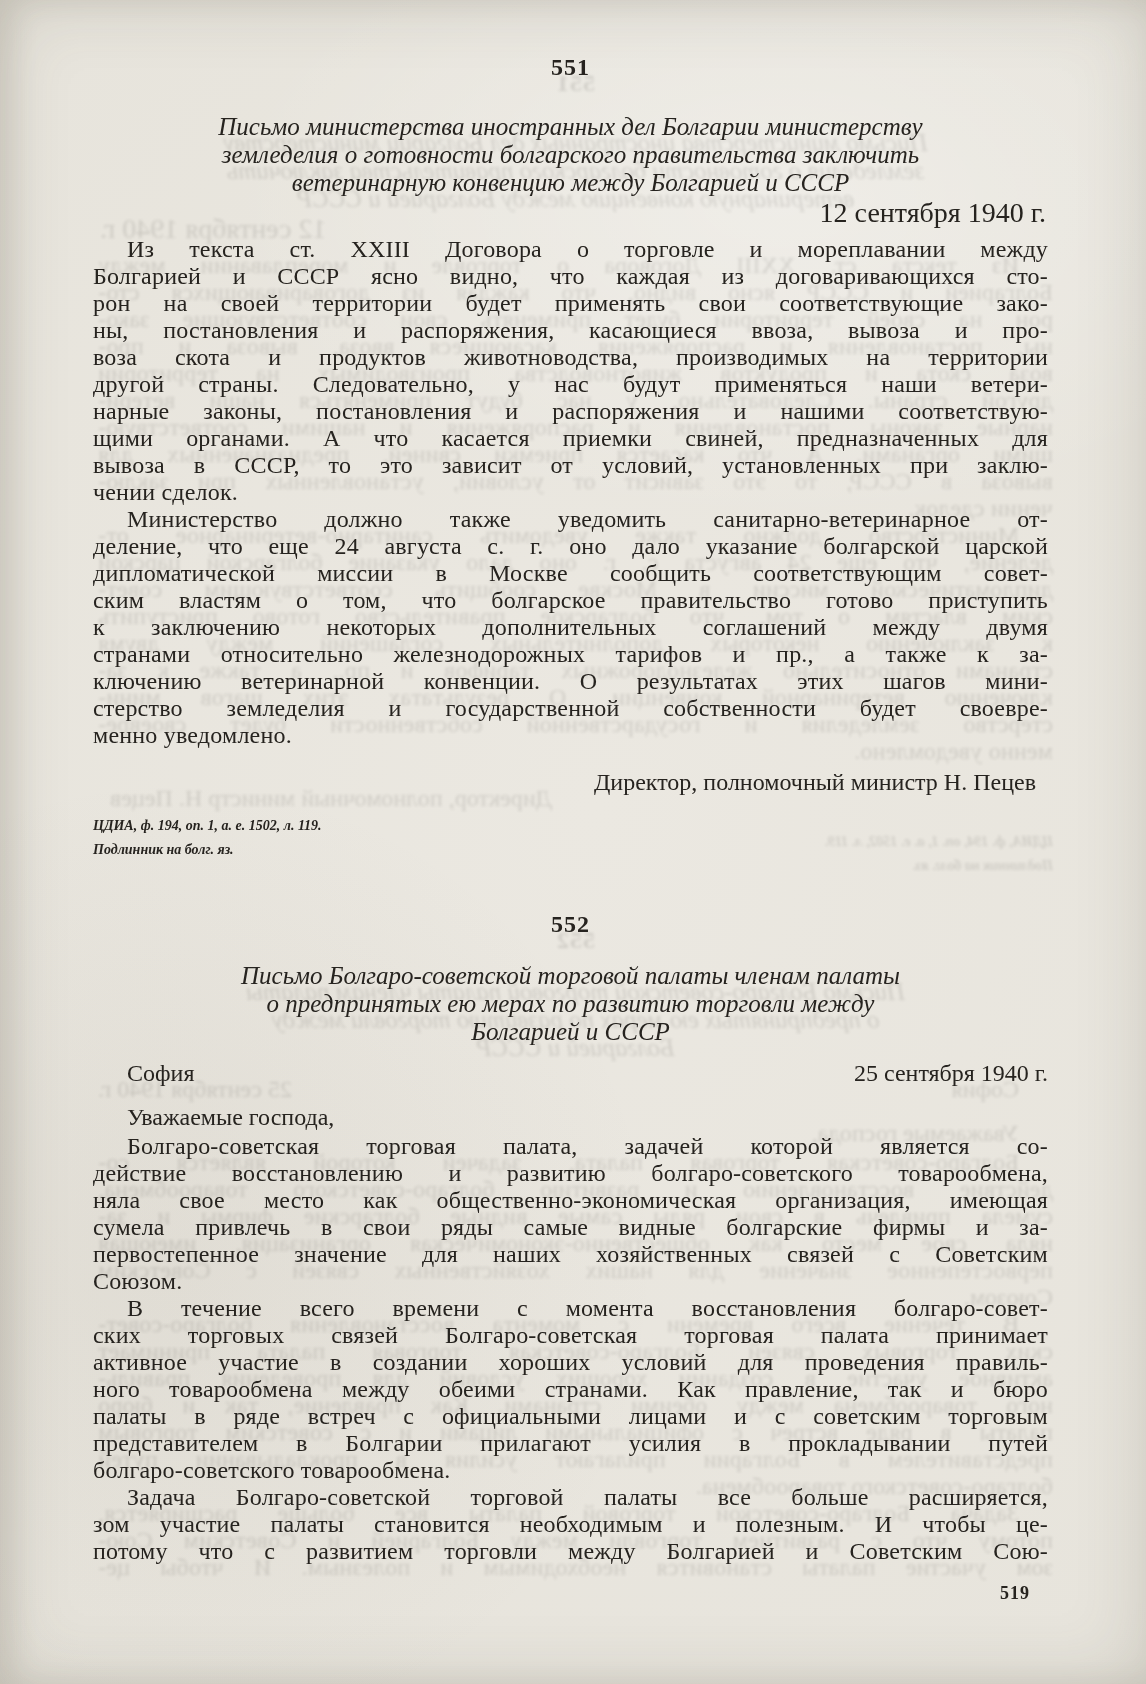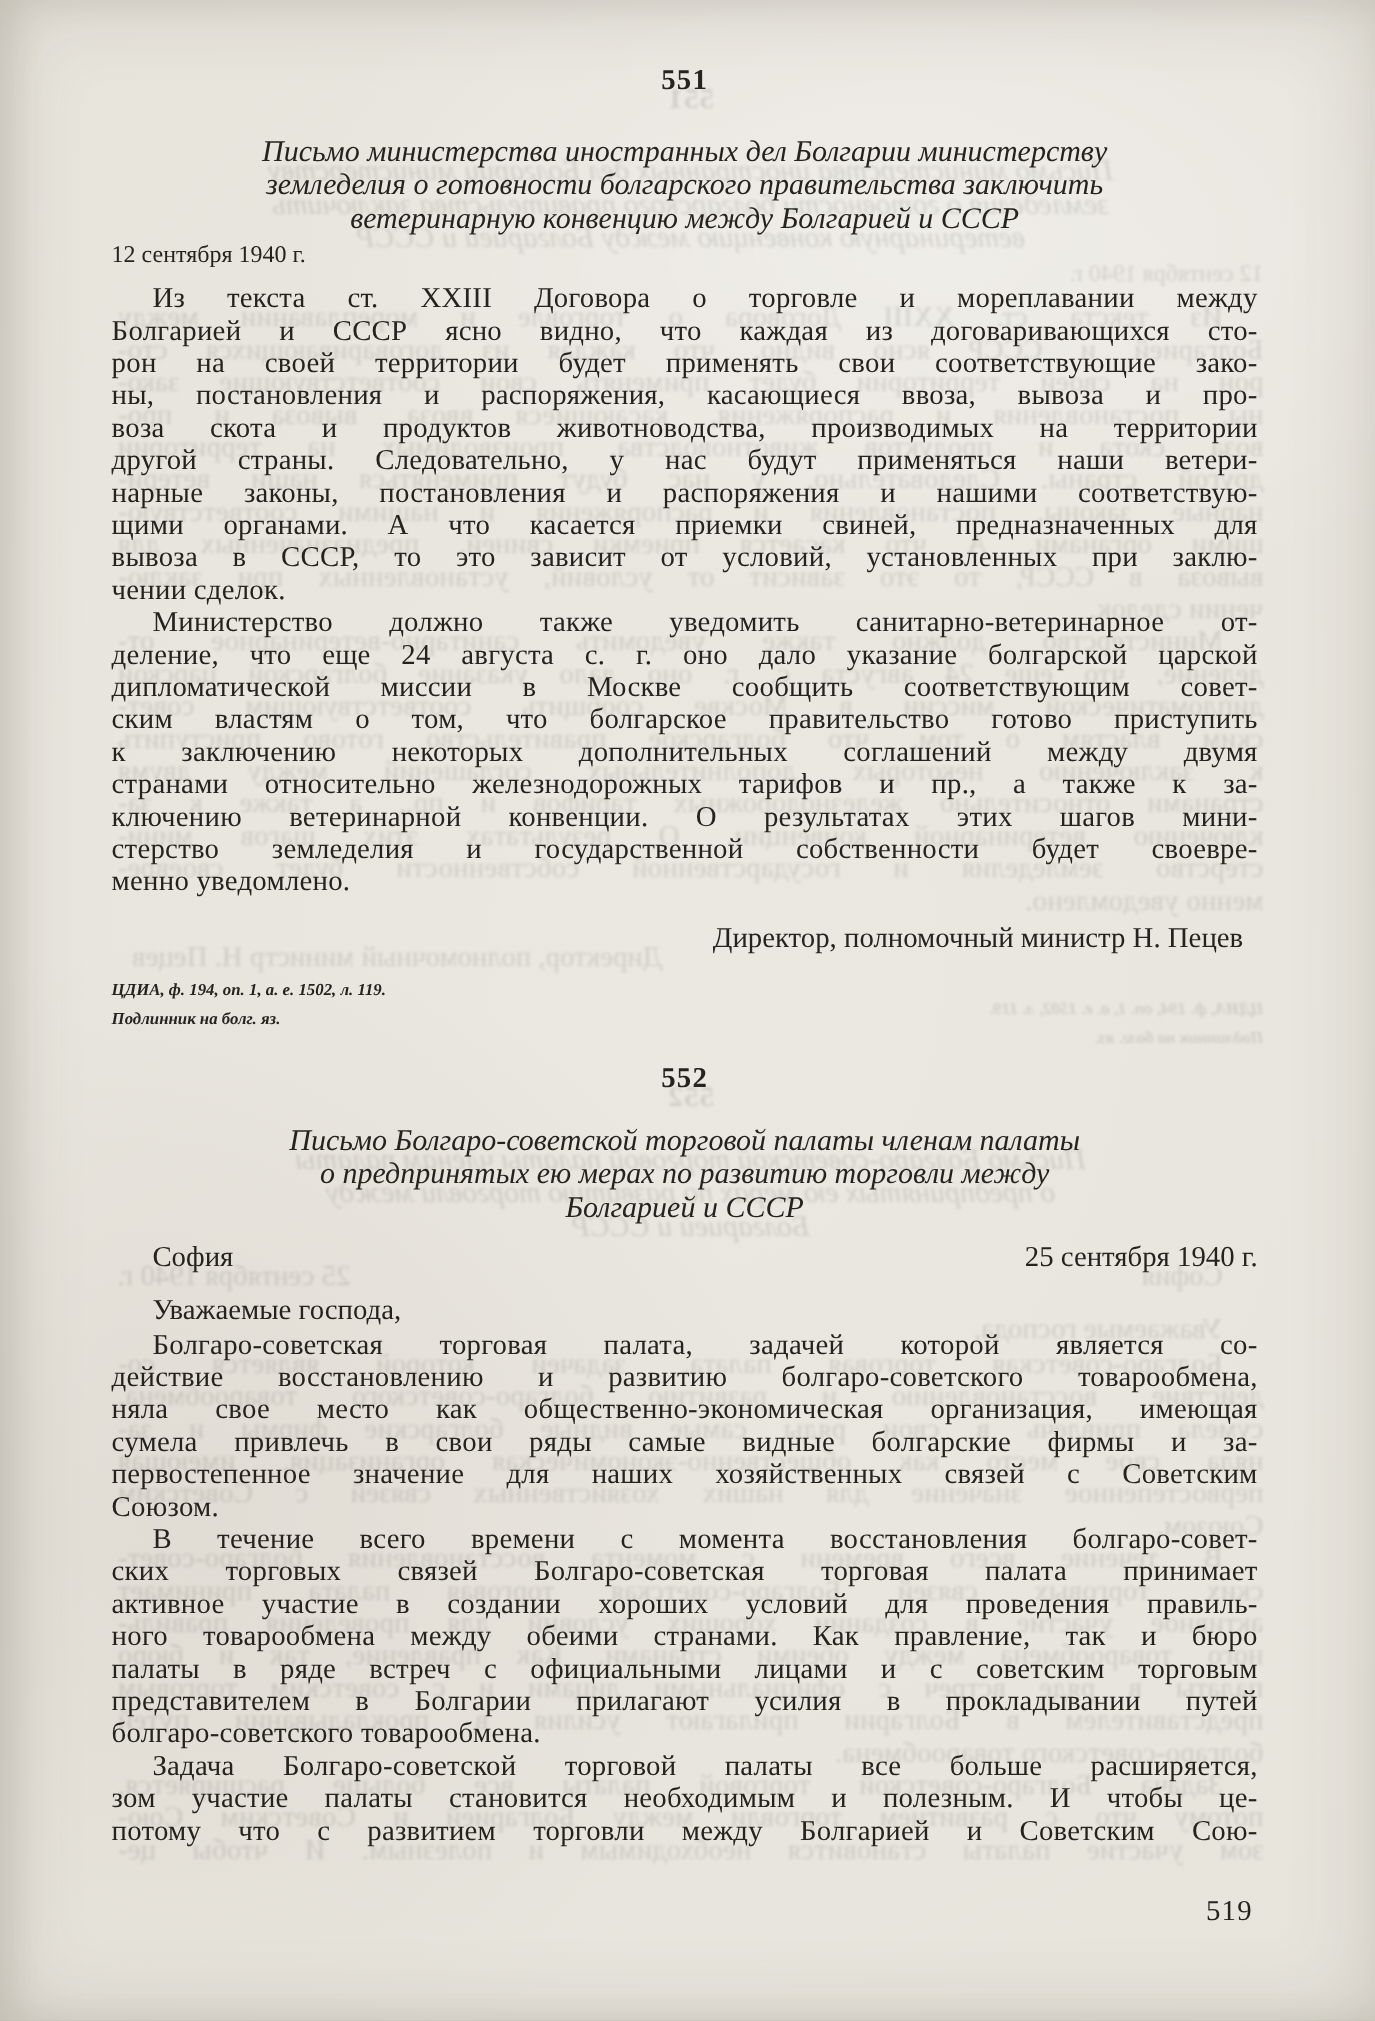--- a/index.html
+++ b/index.html
@@ -24,43 +24,43 @@
     pointer-events:none;
     opacity:.135;
     filter:blur(1.4px);
     transform:scaleX(-1) translateY(16px);
   }
   .content{position:absolute;left:93px;top:0;width:955px;}
   .bleed .content{position:absolute;left:93px;top:0;width:955px;}
 
   .doc-number{text-align:center;font-weight:700;font-size:24px;line-height:27px;letter-spacing:1px;}
   .doc-551-number{margin-top:54px;}
-  .doc-552-number{margin-top:24px;font-family:Liberation Serif, serif;}
+  .doc-552-number{margin-top:49px;font-family:Liberation Serif, serif;}
 
   .doc-title{margin-top:32px;font-style:italic;font-size:25px;line-height:28px;}
   .doc-title .line{text-align:center;text-align-last:center;text-indent:0;}
   .doc-552-title{margin-top:24px;}
 
-  .date-line{margin-top:2px;font-size:20px;line-height:27px;padding-right:2px;}
+  .date-line{margin-top:2px;text-align:right;font-size:28px;line-height:27px;padding-right:2px;}
 
   .doc-body{margin-top:10px;font-size:24px;line-height:27px;letter-spacing:.2px;}
   .para .line{text-align:justify;text-align-last:justify;}
   .para .line-first{text-indent:34px;}
   .para .line-last{text-align-last:left;}
 
   .signature{margin-top:20px;text-align:right;font-size:24px;line-height:27px;padding-right:12px;}
 
   .source{margin-top:18px;font-style:italic;font-weight:600;font-size:14px;line-height:24px;}
 
   .place-date{margin-top:14px;display:flex;justify-content:space-between;font-size:24px;line-height:27px;}
   .place{padding-left:34px;}
   .salutation{margin-top:17px;font-size:24px;line-height:27px;text-indent:34px;}
   .doc-552-body{margin-top:2px;}
 
-  .page-number{position:absolute;top:1580px;right:102px;font-weight:400;font-size:24px;line-height:27px;letter-spacing:1px;}
+  .page-number{position:absolute;top:1580px;right:116px;font-weight:700;font-size:18px;line-height:27px;letter-spacing:1px;}
 </style>
 </head>
 <body>
 
 <div class="page">
 
   <div class="bleed" aria-hidden="true" id="bleed-layer">
       <div class="content">
 
     <section>

